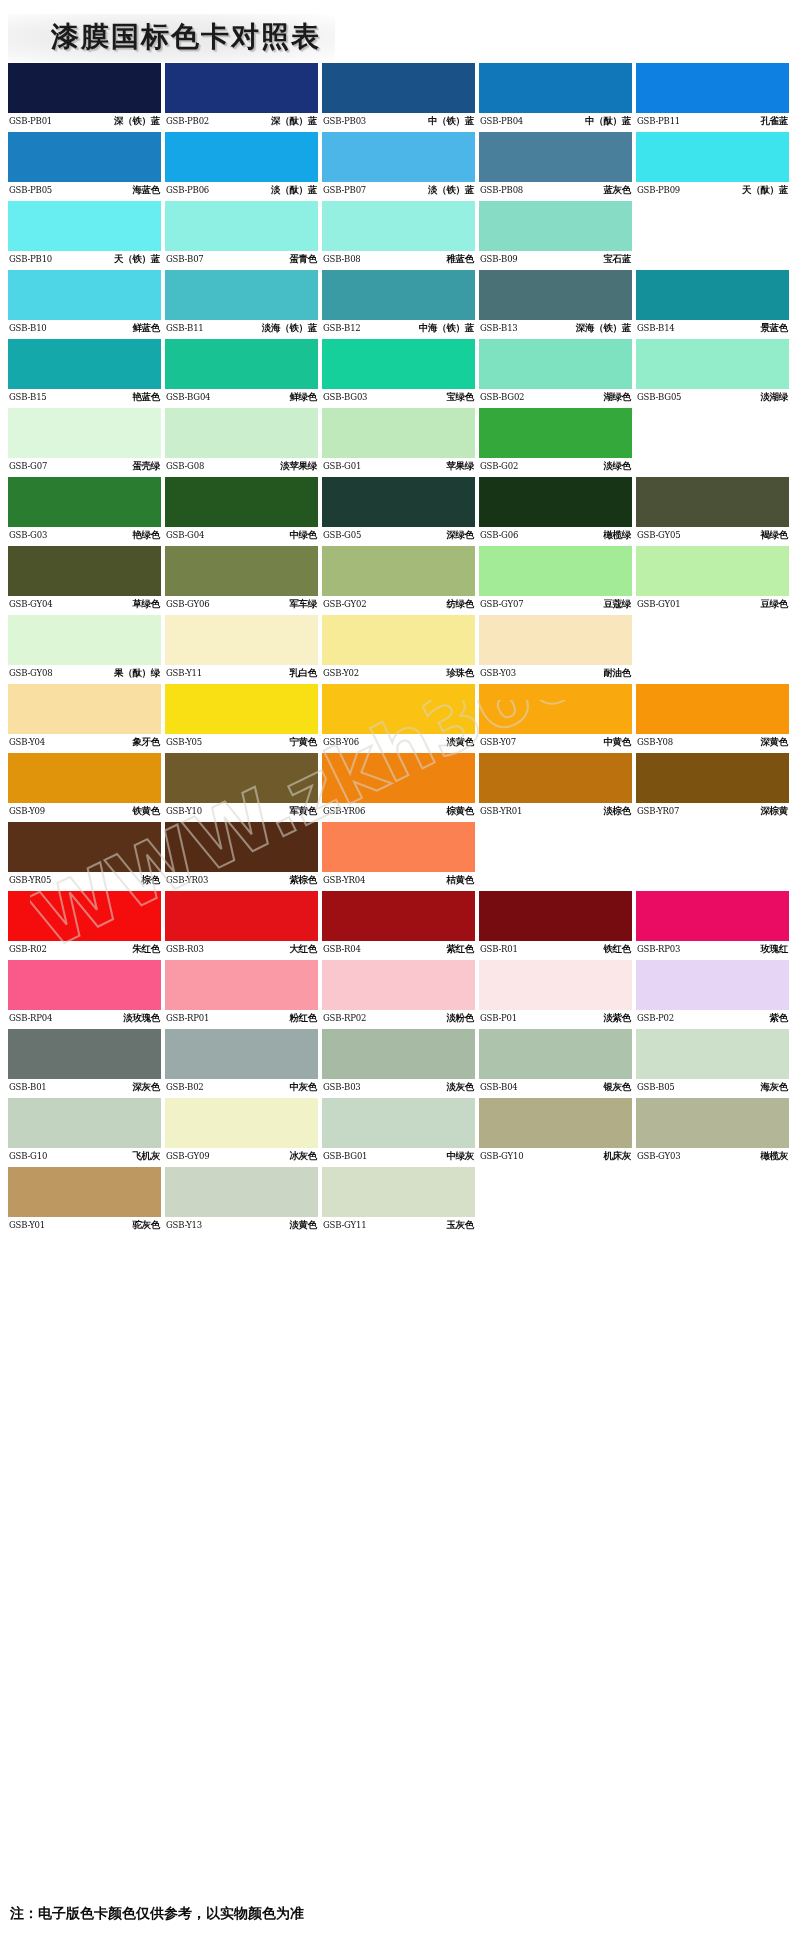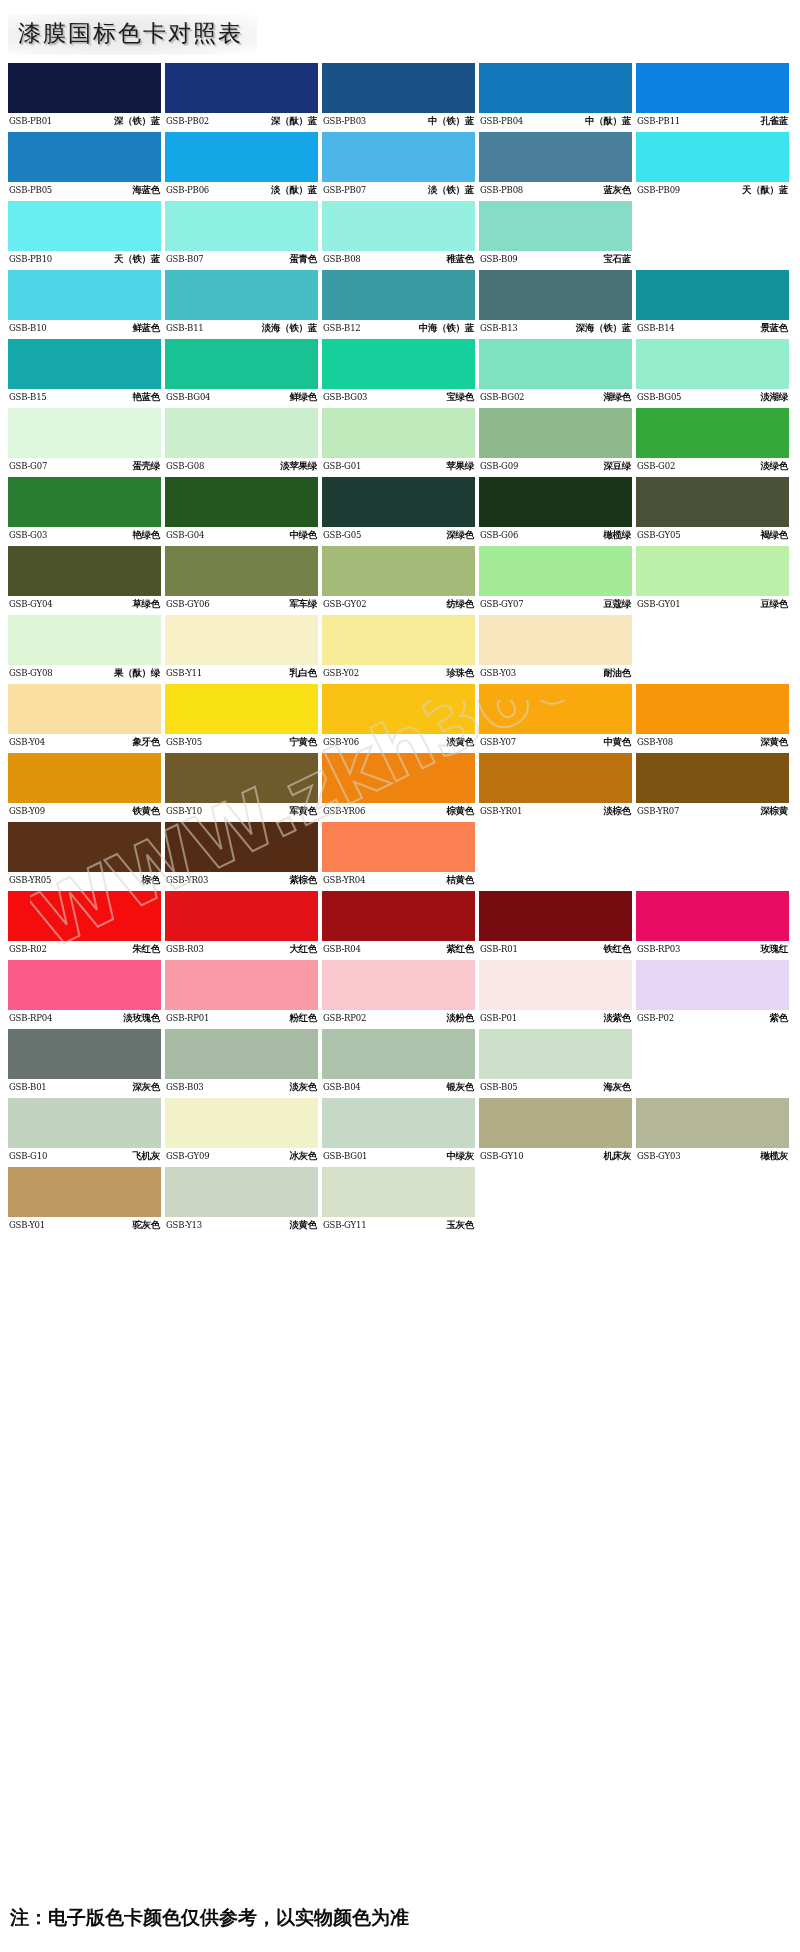--- a/index.html
+++ b/index.html
@@ -14,26 +14,27 @@
 
   
   .title-wrap{
     position:absolute;left:8px;top:14px;
     padding:4px 14px 6px 10px;
     border-radius:4px;
     background:radial-gradient(ellipse at 45% 50%, #e9e9e9 0%, #eeeeee 45%, #f6f6f6 72%, #ffffff 100%);
   }
   .title{
     font-family:"DejaVu Serif", serif;
-    font-weight:normal;
-    font-size:23px;
+    font-weight:bold;
+    font-size:28px;
     letter-spacing:2px;
     color:#1a1a1a;
     text-shadow:1px 1px 0 #b9b9b9, 2px 2px 1px rgba(0,0,0,.18);
     white-space:nowrap;
+    margin-left:33px;
   }
 
   
   .watermark{
     position:absolute;
     left:30px; top:700px;
     width:740px; height:330px;
     pointer-events:none;
     z-index:5;
     opacity:.55;
@@ -94,21 +95,21 @@
     font-weight:bold;
     color:#111;
     letter-spacing:-0.3px;
   }
 
   
   .note{
     position:absolute;
     left:10px; top:1905px;
     font-family:"DejaVu Sans", sans-serif;
-    font-size:19px;
+    font-size:14px;
     font-weight:bold;
     color:#0c0c0c;
     white-space:nowrap;
   }
 </style>
 </head>
 <body>
 
 <div class="page">
 
@@ -317,27 +318,20 @@
           </div>
         </div>
         <div class="cell">
           <div class="swatch" style="background: rgb(191, 233, 186);"></div>
           <div class="lbl">
             <span class="code">GSB-G01</span>
             <span class="cname">苹果绿</span>
           </div>
         </div>
         <div class="cell">
-          <div class="swatch" style="background: rgb(143, 185, 141);"></div>
-          <div class="lbl">
-            <span class="code">GSB-G09</span>
-            <span class="cname">深豆绿</span>
-          </div>
-        </div>
-        <div class="cell">
           <div class="swatch" style="background: rgb(53, 168, 60);"></div>
           <div class="lbl">
             <span class="code">GSB-G02</span>
             <span class="cname">淡绿色</span>
           </div>
         </div>
       </div>
       <div class="row">
         <div class="cell">
           <div class="swatch" style="background: rgb(42, 125, 48);"></div>
@@ -615,20 +609,27 @@
       </div>
       <div class="row">
         <div class="cell">
           <div class="swatch" style="background: rgb(104, 115, 111);"></div>
           <div class="lbl">
             <span class="code">GSB-B01</span>
             <span class="cname">深灰色</span>
           </div>
         </div>
         <div class="cell">
+          <div class="swatch" style="background: rgb(154, 170, 168);"></div>
+          <div class="lbl">
+            <span class="code">GSB-B02</span>
+            <span class="cname">中灰色</span>
+          </div>
+        </div>
+        <div class="cell">
           <div class="swatch" style="background: rgb(167, 187, 164);"></div>
           <div class="lbl">
             <span class="code">GSB-B03</span>
             <span class="cname">淡灰色</span>
           </div>
         </div>
         <div class="cell">
           <div class="swatch" style="background: rgb(174, 195, 171);"></div>
           <div class="lbl">
             <span class="code">GSB-B04</span>

